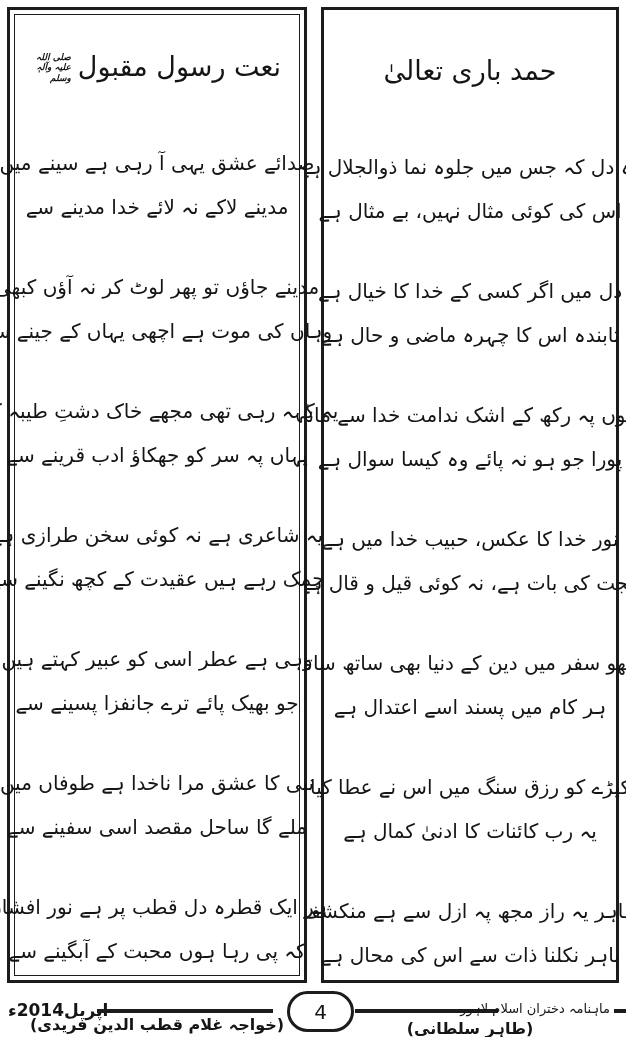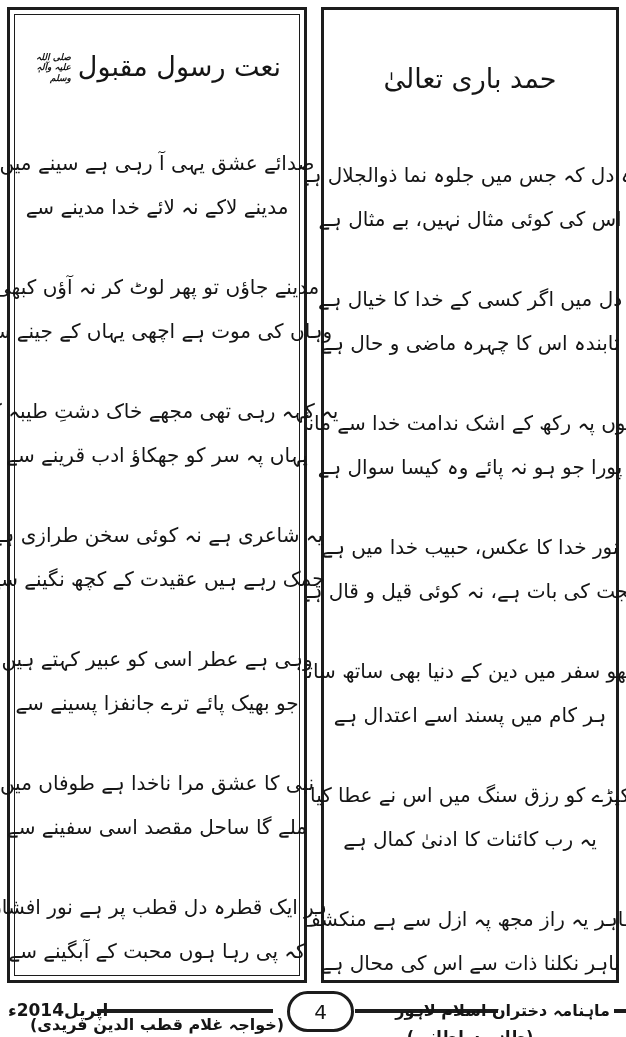--- a/index.html
+++ b/index.html
@@ -21,21 +21,21 @@
   }
   .poem-box.naat { left: 7px;  width: 300px; padding: 4px; }
   .poem-box.hamd { left: 321px; width: 298px; }
   .inner-frame {
     box-sizing: border-box; width: 100%; height: 100%;
     border: 1px solid #1c1c1c;
   }
   .col-content {
     box-sizing: border-box; height: 100%;
     display: flex; flex-direction: column; align-items: center;
-    padding-top: 28px;
+    padding-top: 20px;
   }
   .naat .col-content { padding-top: 11px; }
 
   .title-row {
     direction: rtl; display: flex; align-items: center; gap: 7px;
     margin: 0 0 32px 0;
   }
   .poem-title {
     font-size: 27px; font-weight: normal; line-height: 38px;
     white-space: nowrap;
@@ -65,21 +65,21 @@
   .page-badge {
     position: absolute; left: 287px; top: 991px;
     box-sizing: border-box; width: 67px; height: 41px;
     border: 3px solid #1c1c1c; border-radius: 21px;
     background: #fff;
     display: flex; align-items: center; justify-content: center;
     font-size: 20px; color: #151515;
   }
   .footer-magazine {
     position: absolute; right: 16px; top: 1001px;
-    direction: rtl; font-size: 16px; font-weight: bold; white-space: nowrap;
+    direction: rtl; font-size: 13px; font-weight: normal; white-space: nowrap;
   }
 </style>
 </head>
 <body>
 
 <div class="page">
 
   <section class="poem-box hamd">
     <div class="col-content">
       <div class="title-row">

